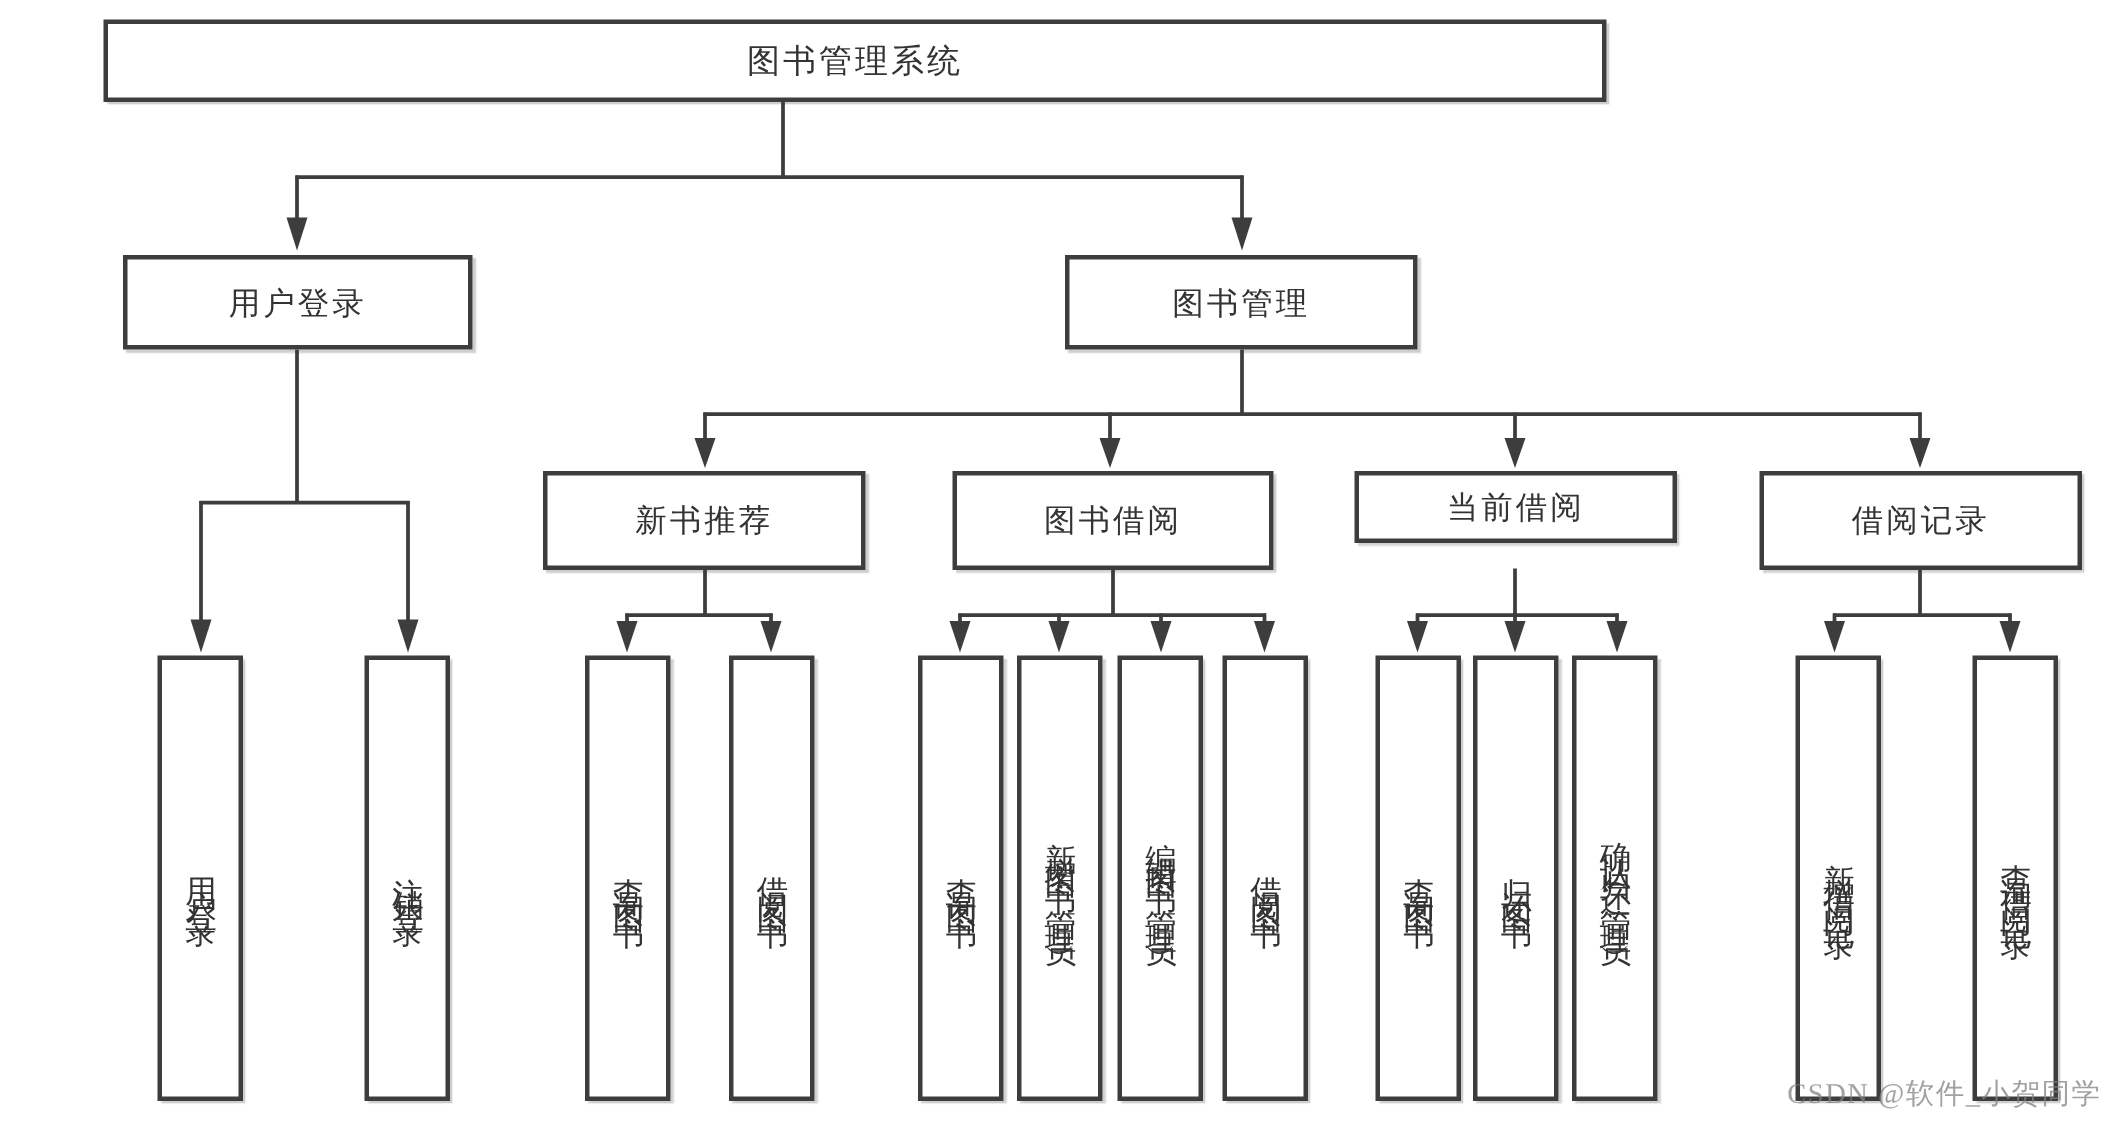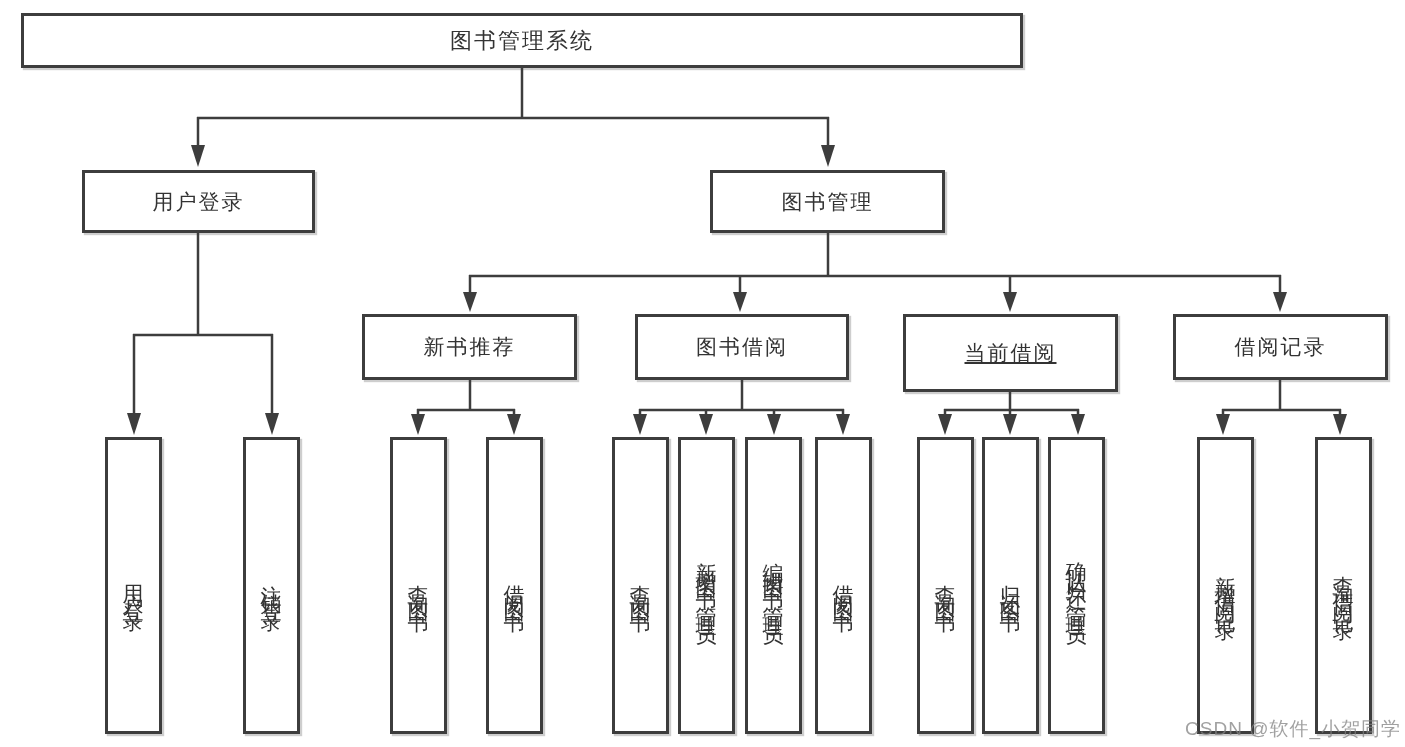--- a/index.html
+++ b/index.html
@@ -22,39 +22,40 @@
     background: #ffffff;
     border: 3px solid #3d3d3d;
     box-shadow: 2px 2px 1px rgba(60,60,60,0.25);
     display: flex;
     align-items: center;
     justify-content: center;
     color: #333333;
     z-index: 2;
   }
   .node.h { font-size: 21px; letter-spacing: 2px; }
-  .node.root { font-size: 22px; }
+  .node.root { font-size: 22px; margin-left: 48px; }
   .node.leaf { width: 57px; top: 437px; height: 297px; }
   .vtext {
     writing-mode: vertical-rl;
     text-orientation: mixed;
     font-size: 21px;
     letter-spacing: 9px;
     line-height: 1;
     white-space: nowrap;
   }
   #watermark {
     position: absolute;
     right: 4px;
     bottom: 5px;
     font-size: 19px;
     color: rgba(130,130,130,0.75);
     letter-spacing: 1px;
     z-index: 5;
     white-space: nowrap;
+    font-family: Liberation Serif, serif;
   }
 </style>
 </head>
 <body>
 
 <div id="stage">
 
   <svg id="connectors" width="1405" height="747" viewBox="0 0 1405 747">
     <g stroke="#3d3d3d" stroke-width="2.5" fill="none">
 
@@ -132,21 +133,21 @@
   <div class="node h" style="left:710px; top:170px; width:235px; height:63px;align-items:center;">
     <span>图书管理</span>
   </div>
 
   <div class="node h" style="left:362px; top:314px; width:215px; height:66px;">
     <span>新书推荐</span>
   </div>
   <div class="node h" style="left:635px; top:314px; width:214px; height:66px;">
     <span>图书借阅</span>
   </div>
-  <div class="node h" style="left:903px; top:314px; width:215px; height:78px;text-decoration:underline;">
+  <div class="node h" style="left:903px; top:314px; width:215px; height:48px;">
     <span>当前借阅</span>
   </div>
   <div class="node h" style="left:1173px; top:314px; width:215px; height:66px;">
     <span>借阅记录</span>
   </div>
 
   <div class="node leaf" style="left:105px;">
     <span class="vtext">用户登录</span>
   </div>
   <div class="node leaf" style="left:243px;">

